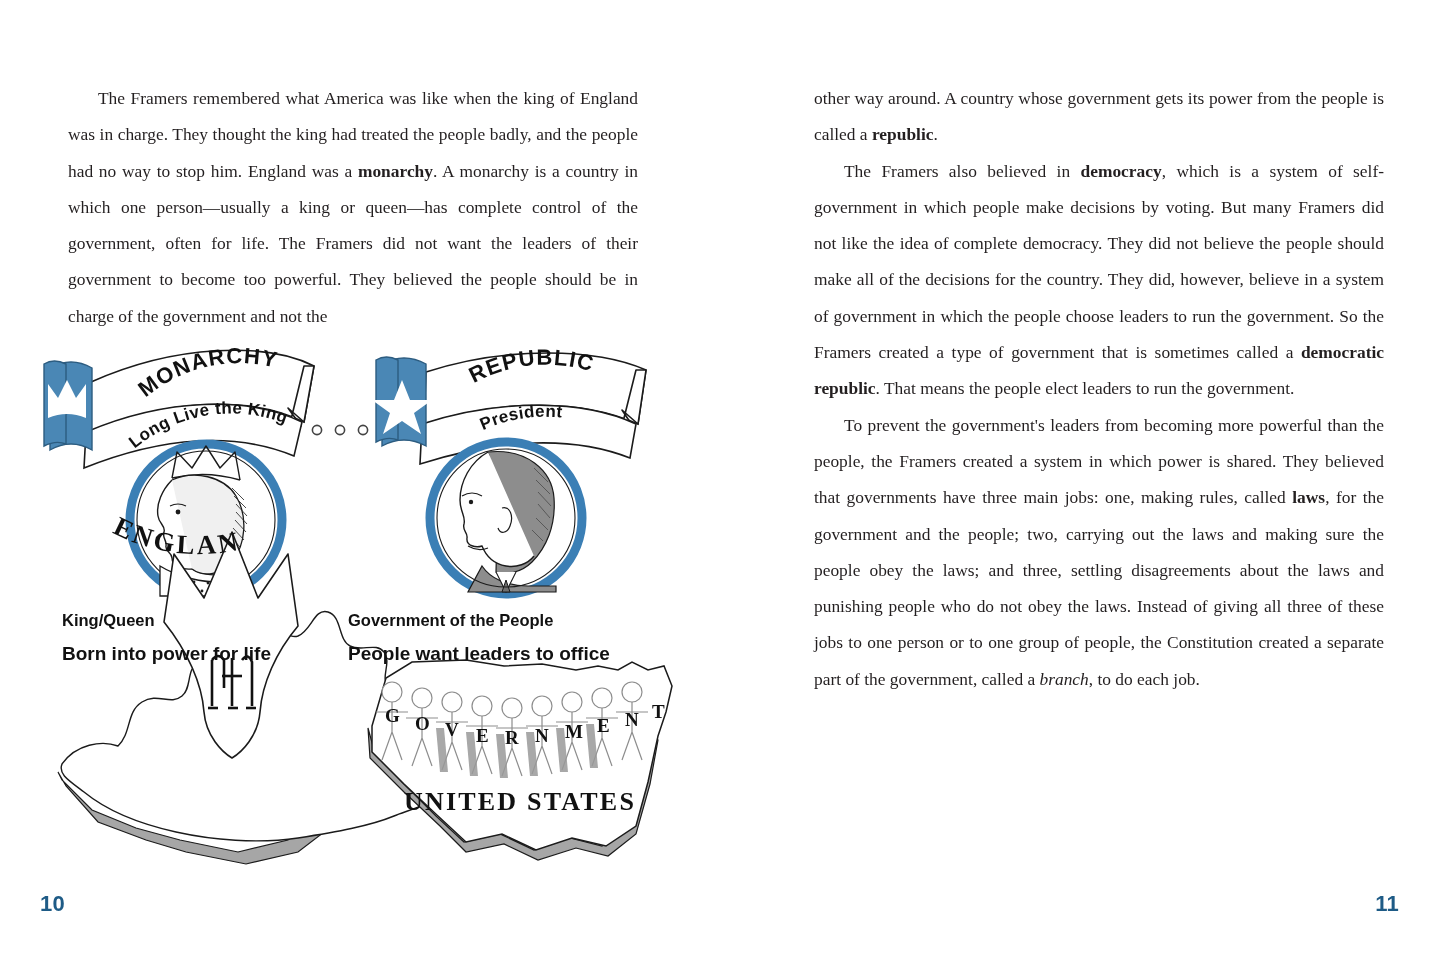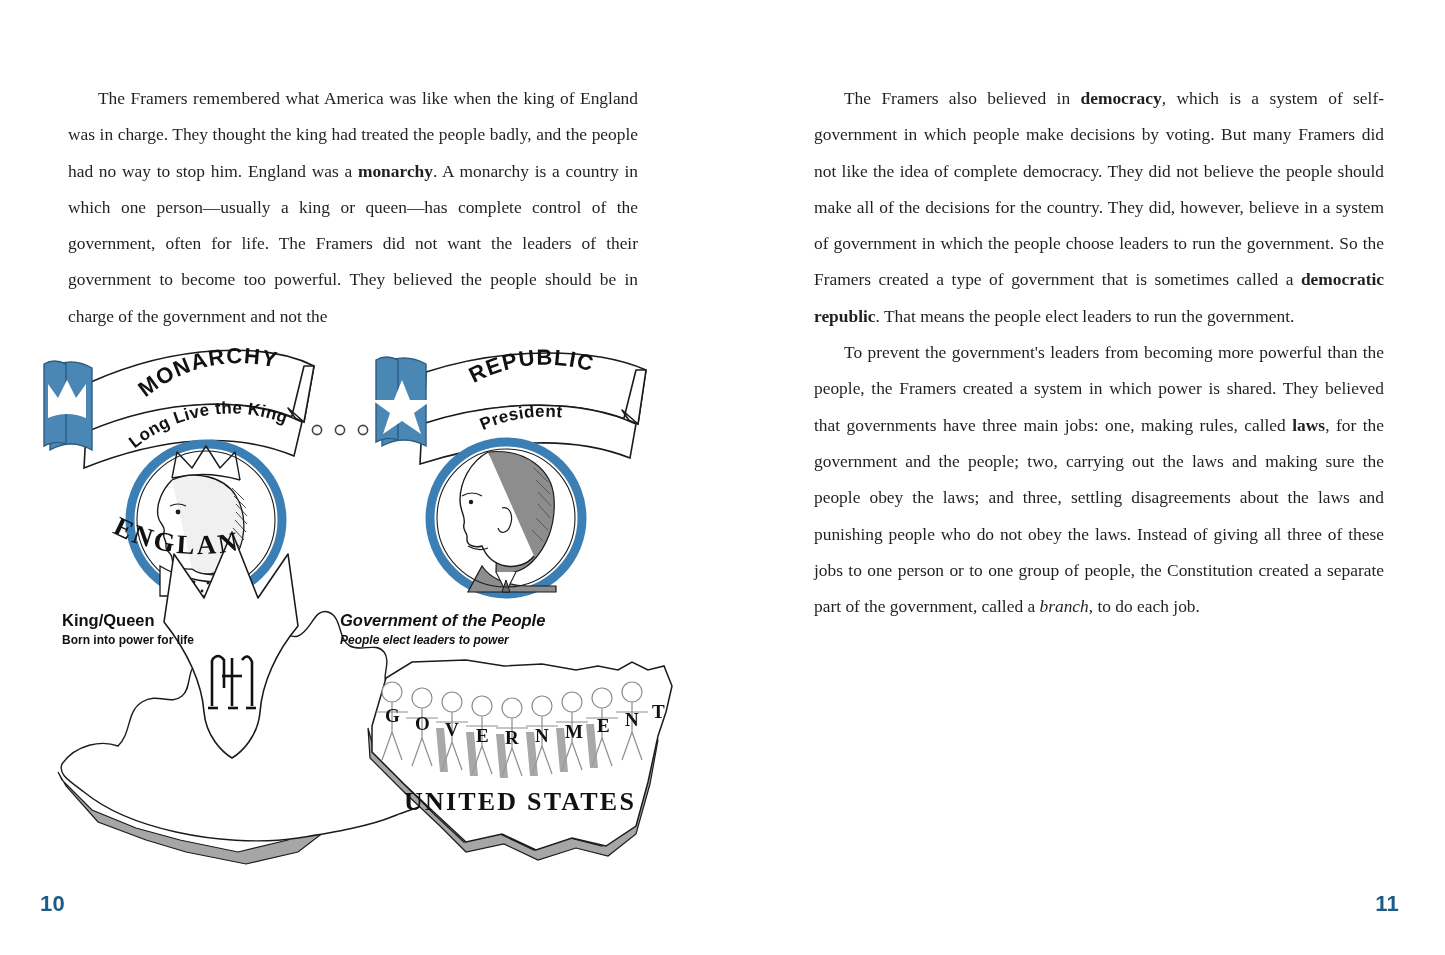--- a/index.html
+++ b/index.html
@@ -59,24 +59,24 @@
     width: 640px; height: 550px;
   }
   .illus svg { display: block; }
 
   .cap {
     position: absolute;
     font-family: "Liberation Sans", sans-serif;
     color: #111;
   }
   .cap .cap-title { font-weight: bold; font-size: 16.5px; line-height: 21px; }
-  .cap .cap-sub   { font-weight: bold; font-size: 12px; line-height: 19px; }
+  .cap .cap-sub   { font-weight: bold; font-size: 19px; line-height: 19px; margin-top: 13px; }
 
   .cap-monarchy { left: 62px; top: 610px; width: 290px; }
-  .cap-republic { left: 340px; top: 610px; width: 310px; font-style: italic; }
+  .cap-republic { left: 348px; top: 610px; width: 310px; }
 </style>
 </head>
 <body>
 
 <div id="spread">
 
   <div class="page page-left">
 
     <div class="col-body col-left-body">
       <p class="indent">The Framers remembered what America was like when the king of England was in charge. They thought the king had treated the people badly, and the people had no way to stop him. England was a <b>monarchy</b>. A monarchy is a country in which one person—usually a king or queen—has complete control of the government, often for life. The Framers did not want the leaders of their government to become too powerful. They believed the people should be in charge of the government and not the</p>
@@ -325,29 +325,30 @@
       </svg>
     </div>
 
     <div class="cap cap-monarchy">
       <div class="cap-title">King/Queen</div>
       <div class="cap-sub">Born into power for life</div>
     </div>
 
     <div class="cap cap-republic">
       <div class="cap-title">Government of the People</div>
-      <div class="cap-sub">People elect leaders to power</div>
+      <div class="cap-sub">People want leaders to office</div>
     </div>
 
     <div class="folio folio-left">10</div>
   </div>
 
   <div class="page page-right">
 
     <div class="col-body col-right-body">
+      <p>other way around. A country whose government gets its power from the people is called a <b>republic</b>.</p>
       <p class="indent">The Framers also believed in <b>democracy</b>, which is a system of self-government in which people make decisions by voting. But many Framers did not like the idea of complete democracy. They did not believe the people should make all of the decisions for the country. They did, however, believe in a system of government in which the people choose leaders to run the government. So the Framers created a type of government that is sometimes called a <b>democratic republic</b>. That means the people elect leaders to run the government.</p>
       <p class="indent">To prevent the government's leaders from becoming more powerful than the people, the Framers created a system in which power is shared. They believed that governments have three main jobs: one, making rules, called <b>laws</b>, for the government and the people; two, carrying out the laws and making sure the people obey the laws; and three, settling disagreements about the laws and punishing people who do not obey the laws. Instead of giving all three of these jobs to one person or to one group of people, the Constitution created a separate part of the government, called a <i>branch</i>, to do each job.</p>
     </div>
 
     <div class="folio folio-right">11</div>
   </div>
 
 </div>
 
 </body></html>

